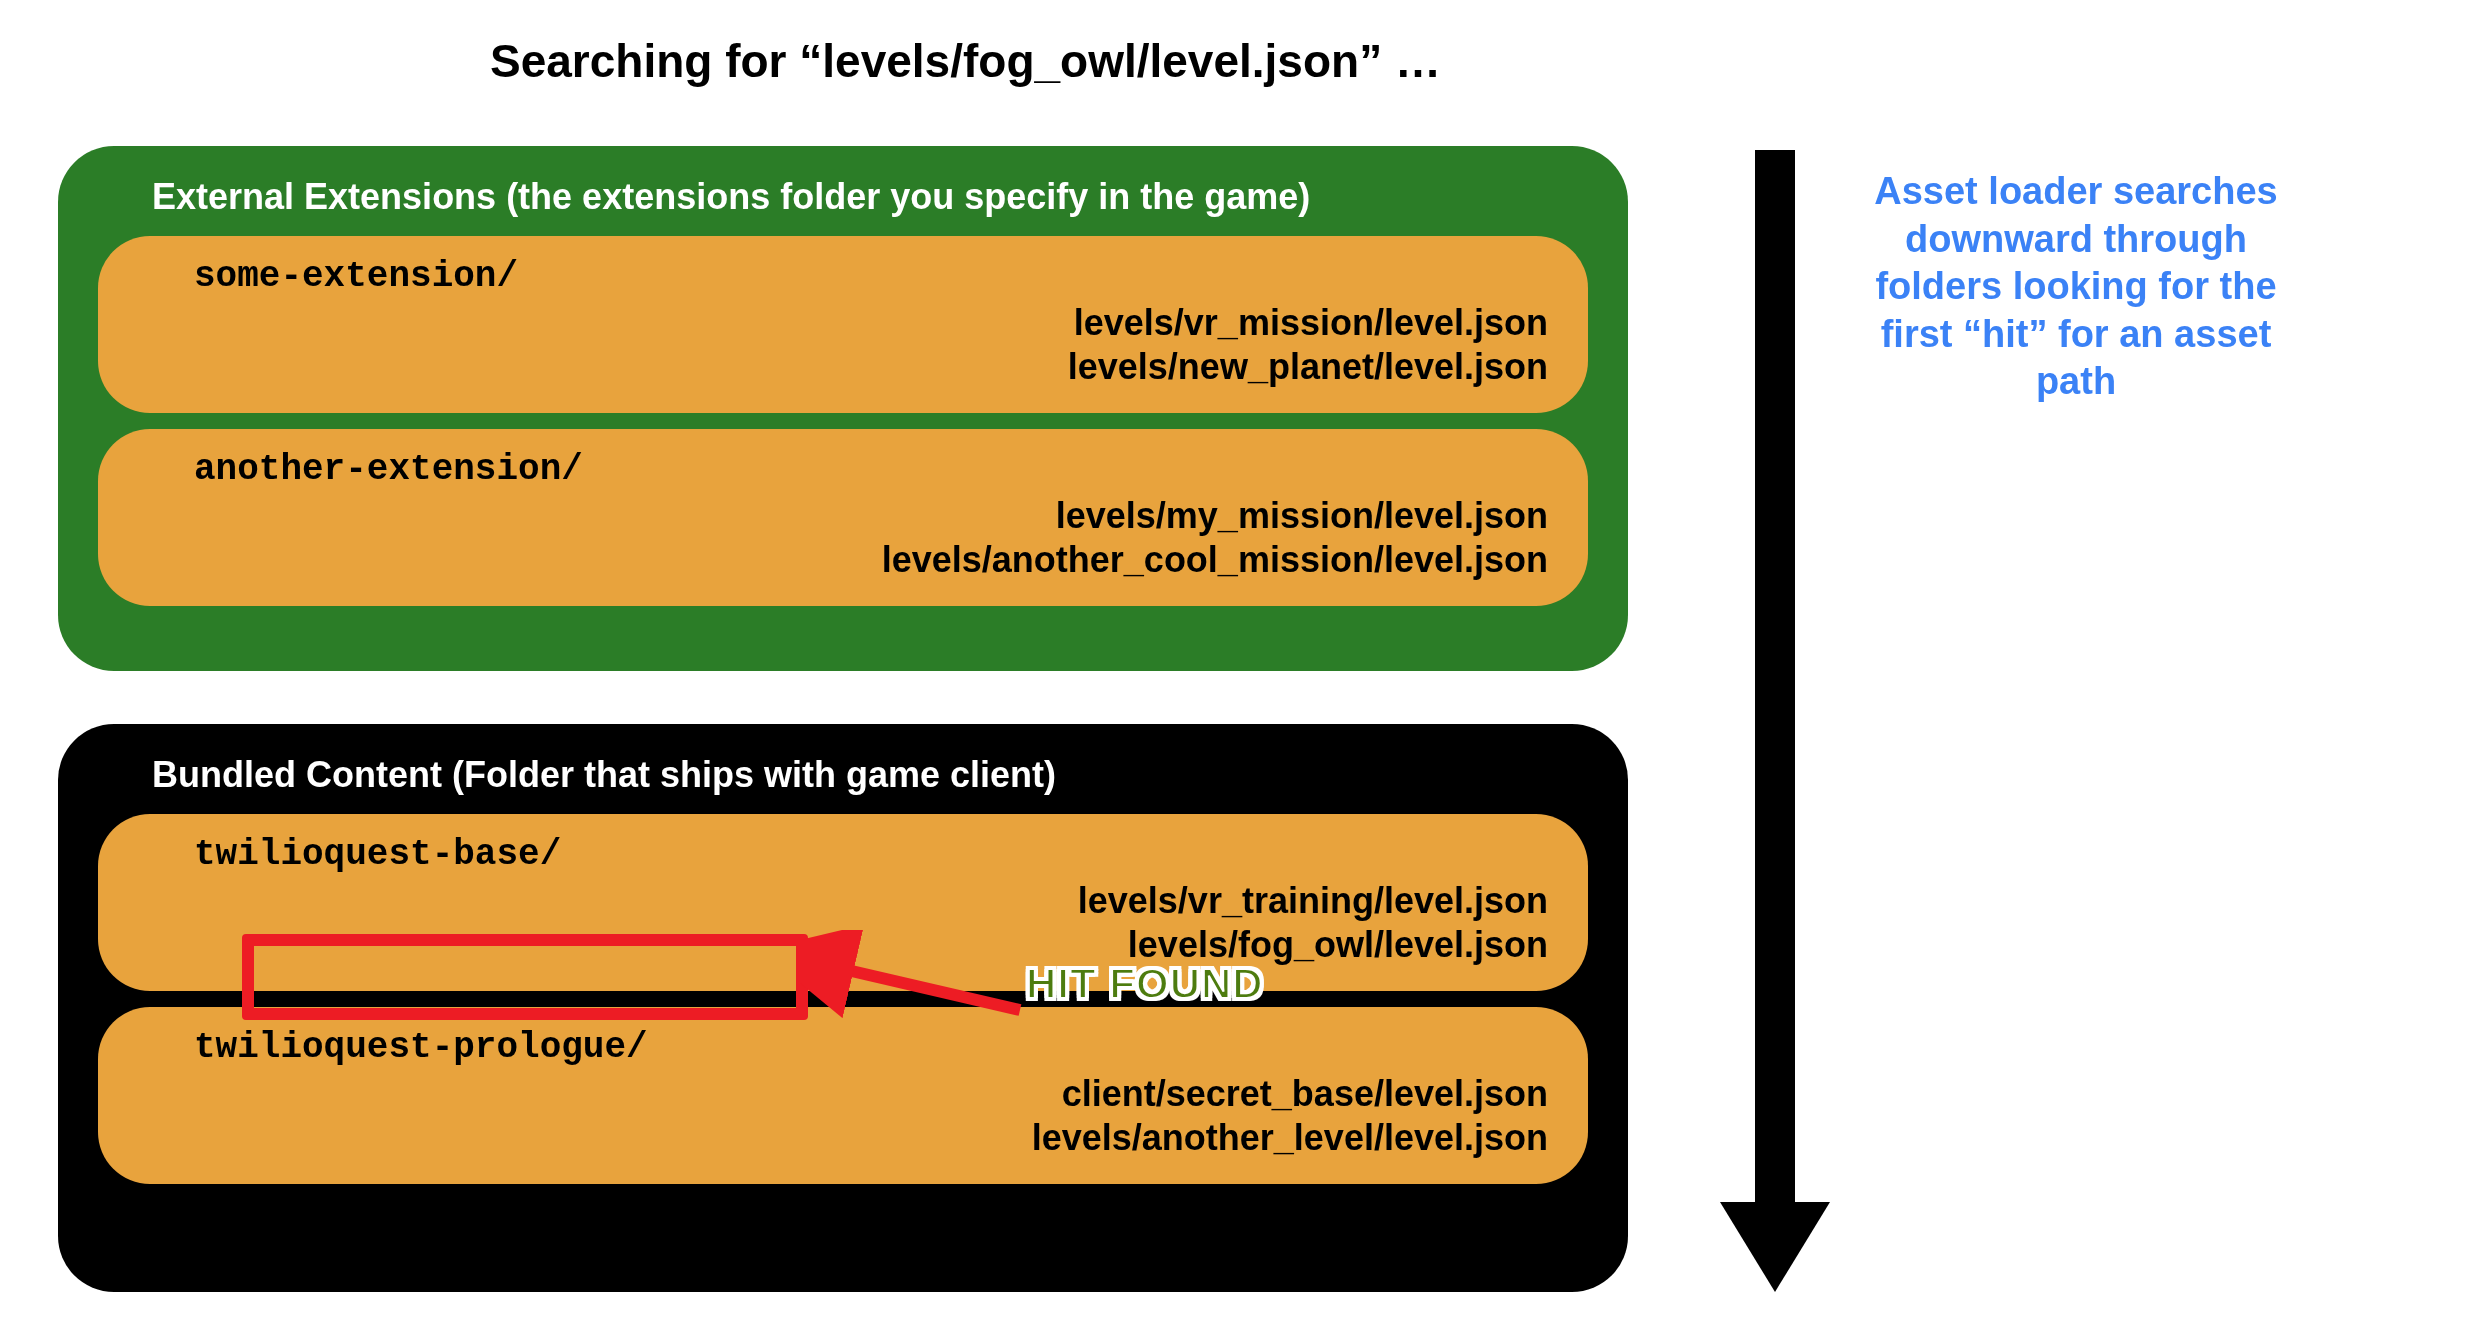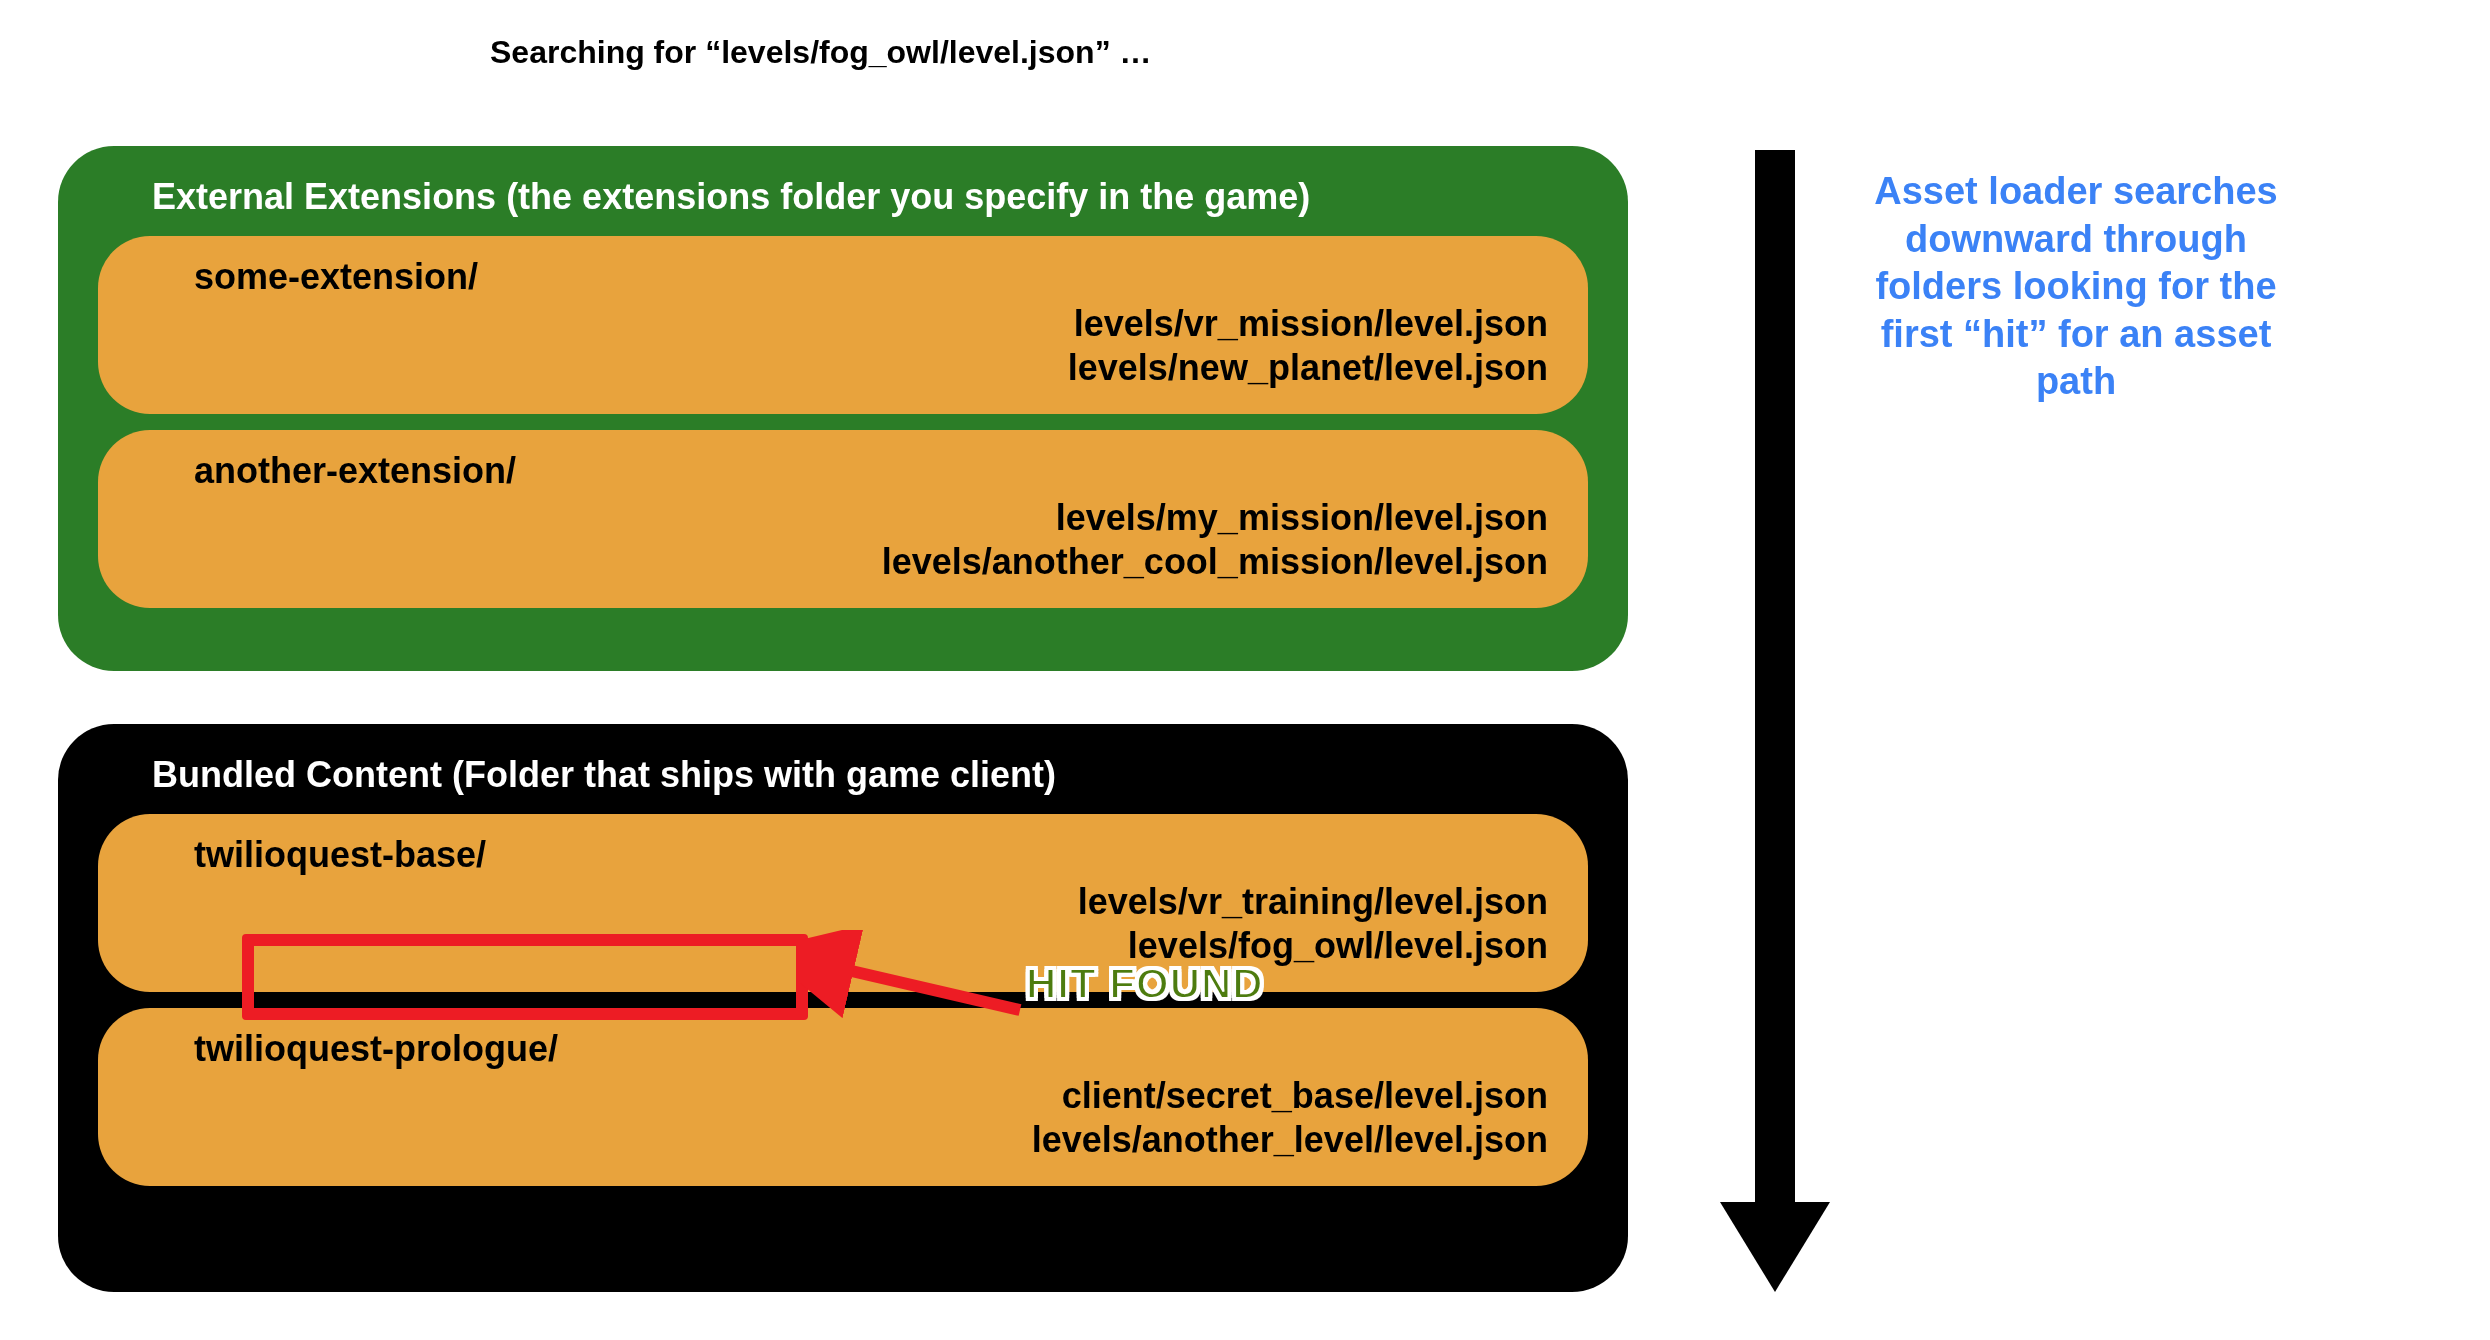--- a/index.html
+++ b/index.html
@@ -7,21 +7,21 @@
     font-family: Arial, Helvetica, sans-serif;
     background: #ffffff;
     width: 2490px;
     height: 1340px;
     position: relative;
   }
   .heading {
     position: absolute;
     top: 34px;
     left: 490px;
-    font-size: 32px;
+    font-size: 46px;
     font-weight: 700;
     color: #000;
   }
   .side-text {
     position: absolute;
     top: 168px;
     left: 1866px;
     width: 420px;
     font-size: 38px;
     font-weight: 700;
@@ -84,20 +84,21 @@
     border-radius: 52px;
     margin: 16px 0;
     padding: 20px 40px 24px 96px;
     position: relative;
   }
   .ext-name {
     color: #000;
     font-size: 36px;
     font-weight: 700;
     margin-bottom: 4px;
+    font-family: Liberation Mono, monospace;
   }
   .ext-path {
     color: #000;
     font-size: 36px;
     font-weight: 700;
     padding-left: 66px;
     line-height: 1.22;
     text-align: right;
   }
   .hit-highlight {

